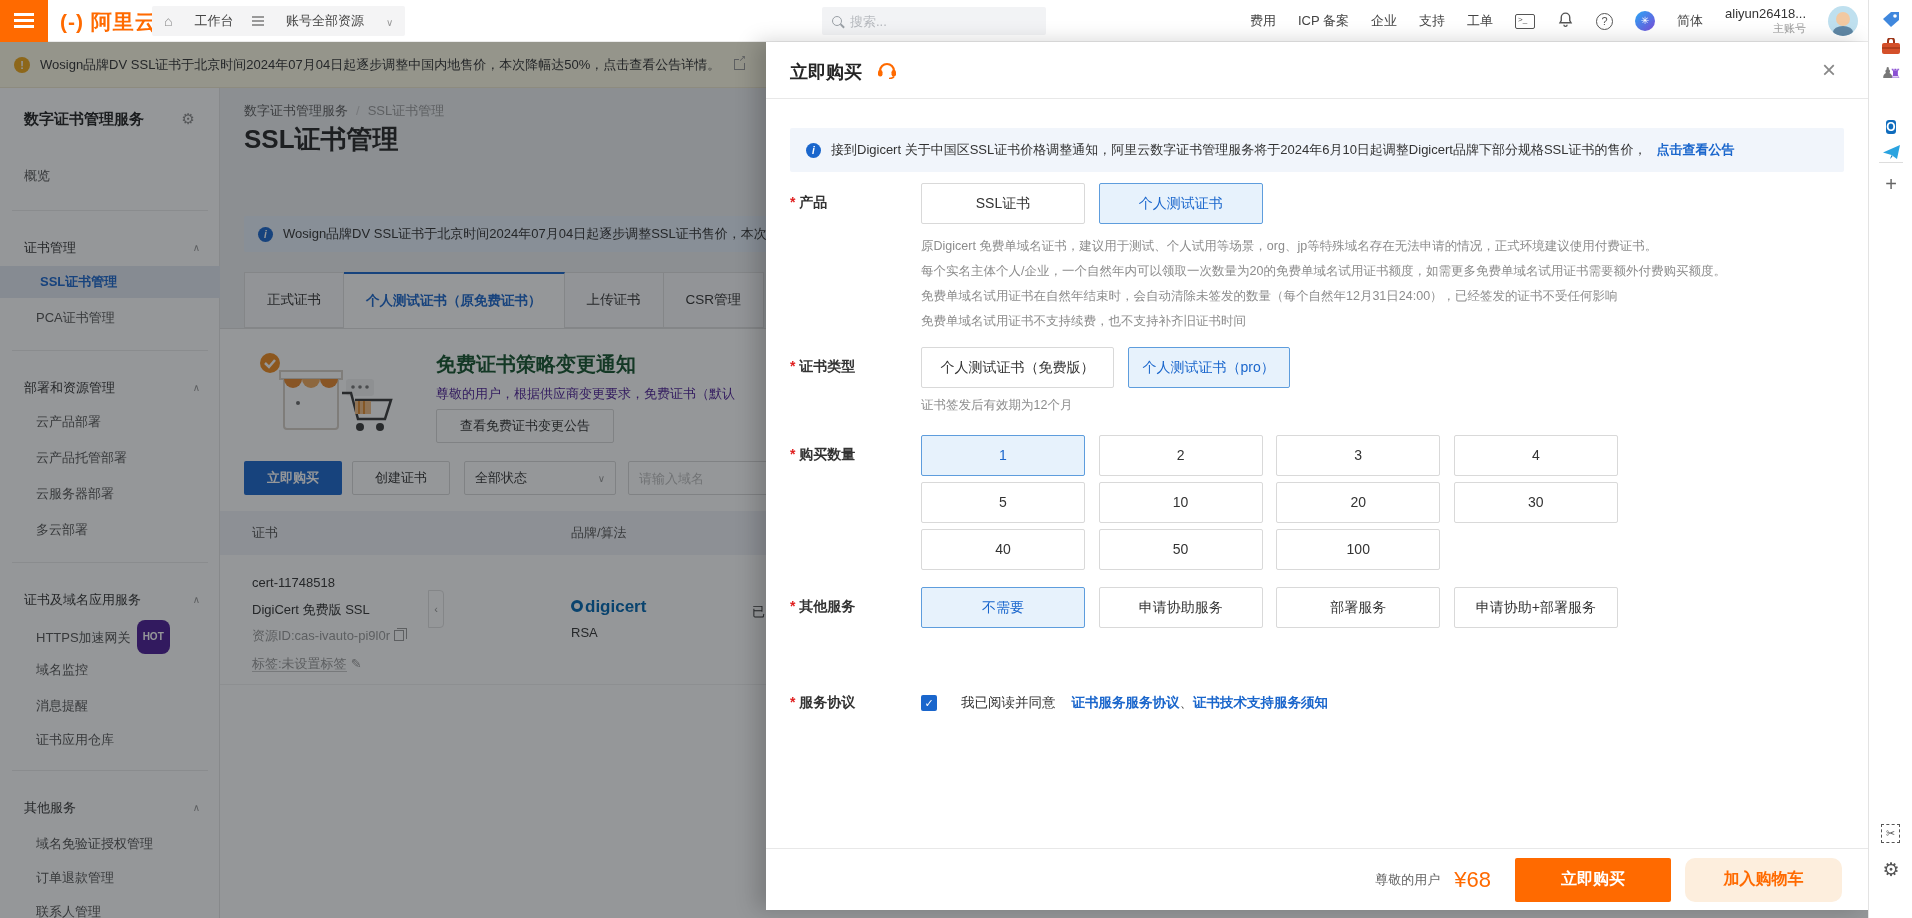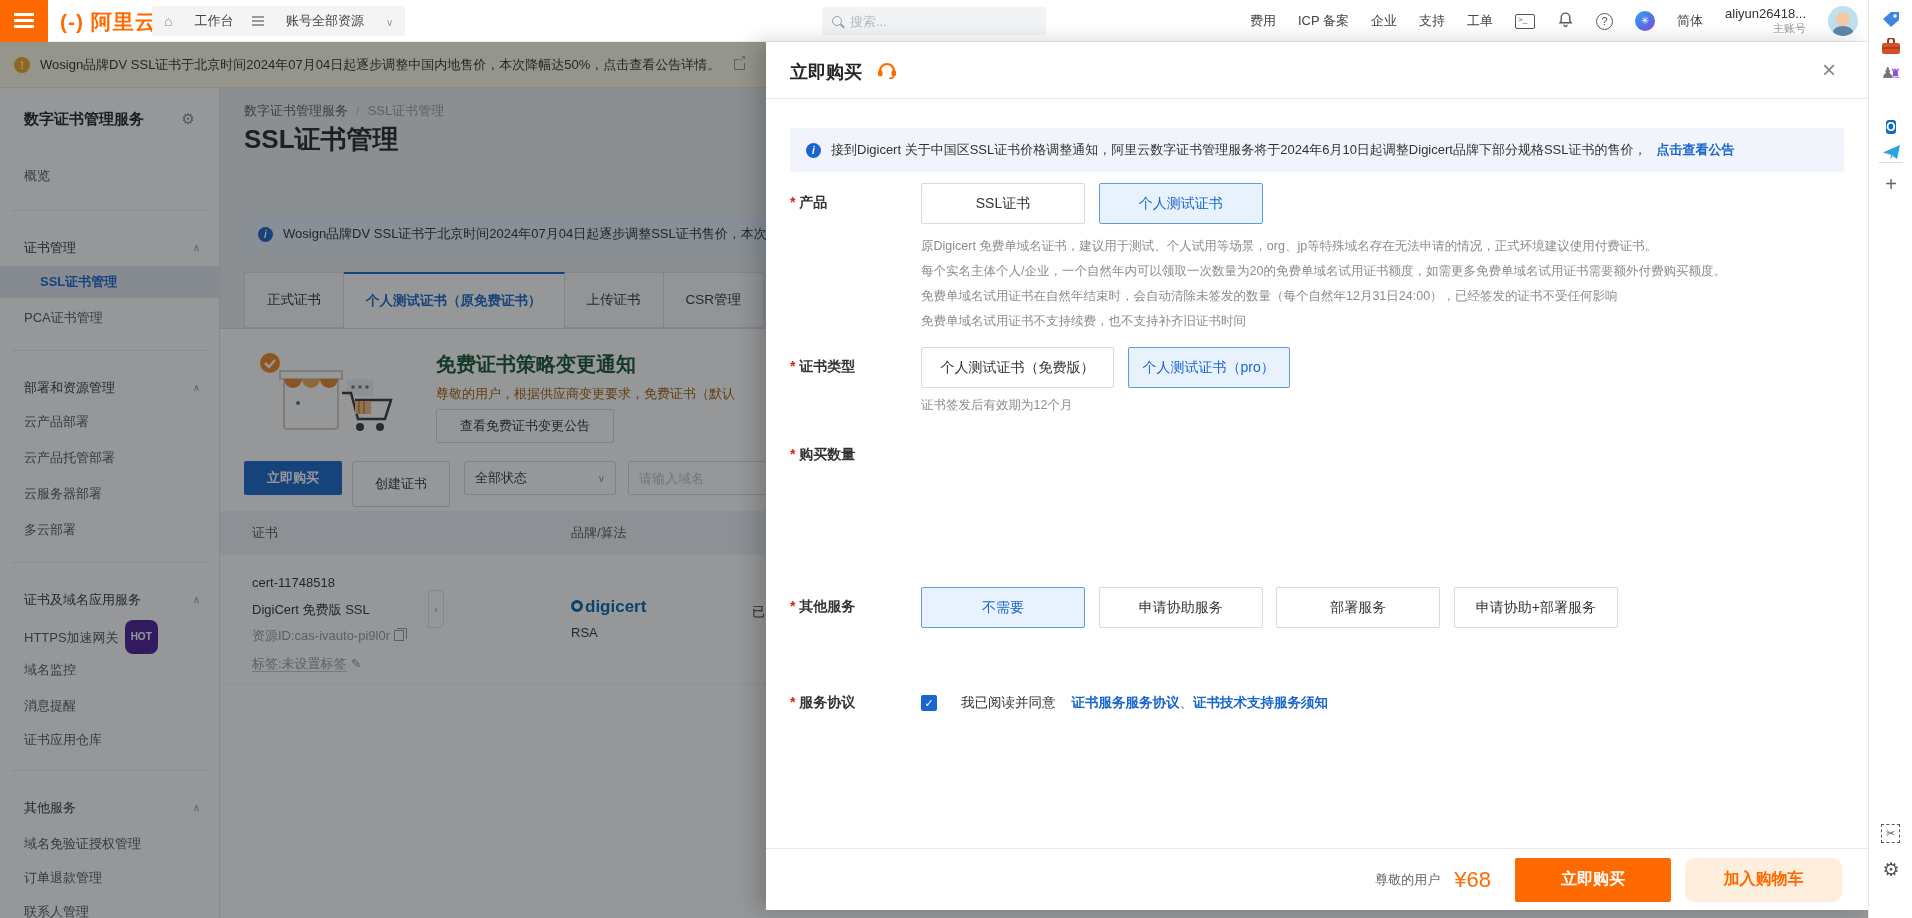--- a/index.html
+++ b/index.html
@@ -45,21 +45,21 @@
   .ext-ic { display:inline-block; width:11px; height:11px; border:1px solid #999; position:relative; margin-left:4px; }
   .ext-ic::after { content:"↗"; position:absolute; right:-2px; top:-7px; font-size:9px; color:#999; background:#fffbe6; }
 
   
   #sidebar { position:absolute; left:0; top:88px; width:220px; height:830px; background:#fff; border-right:1px solid #e6e6e6; z-index:1; }
   .sb-title { position:absolute; left:24px; top:22px; font-size:15px; font-weight:bold; color:#222; }
   .sb-gear { position:absolute; right:24px; top:22px; color:#8b8b8b; font-size:15px; cursor:pointer; }
   .sb-gear::after { content:"⚙"; }
   .sb-item { position:absolute; left:0; width:220px; height:32px; line-height:32px; color:#555; cursor:pointer; }
   .sb-item .txt { margin-left:24px; }
-  .sb-sub .txt { margin-left:24px; }
+  .sb-sub .txt { margin-left:36px; }
   .sb-sel { background:#e4e9f3; }
   .sb-sel .txt { color:#1a66cc; font-weight:bold; margin-left:40px; }
   .sb-group { color:#333; }
   .caret-up { position:absolute; right:20px; top:0; color:#999; font-size:10px; }
   .caret-up::after { content:"∧"; }
   .sb-div { position:absolute; left:12px; width:196px; height:1px; background:#ececec; }
   .hot { display:inline-block; margin-left:6px; background:#4c1d95; color:#fff; font-size:10px; font-weight:bold; border-radius:8px; padding:1px 6px; vertical-align:2px; }
 
   
   #main { position:absolute; left:220px; top:88px; width:1648px; height:830px; background:#eef0f3; z-index:1; overflow:hidden; }
@@ -69,25 +69,25 @@
   .page-title { position:absolute; left:24px; top:34px; font-size:26px; font-weight:600; color:#262626; }
   .inner-notice { position:absolute; left:24px; top:128px; width:1600px; height:36px; background:#e7f0fb; border-radius:2px; display:flex; align-items:center; padding:0 14px; gap:10px; white-space:nowrap; overflow:hidden; }
   .info-i { width:15px; height:15px; border-radius:50%; background:#1a66cc; color:#fff; text-align:center; line-height:15px; font-size:10px; font-style:italic; flex:none; }
   .info-i::after { content:"i"; font-weight:bold; }
   .tabs { position:absolute; left:24px; top:184px; height:56px; display:flex;justify-content:flex-end; }
   .tab { height:56px; line-height:54px; padding:0 22px; border:1px solid #e0e0e0; border-left:none; background:#fafafb; color:#333; font-size:13.5px; cursor:pointer; white-space:nowrap; }
   .tab:first-child { border-left:1px solid #e0e0e0; }
   .tab.active { background:#fff; border-top:2px solid #1a66cc; border-bottom:none; color:#1a66cc; font-weight:bold; }
   #panel { position:absolute; left:0; top:240px; width:1648px; height:590px; background:#fff; border-top:1px solid #e0e0e0; }
   .banner-title { position:absolute; left:216px; top:22px; font-size:20px; font-weight:bold; color:#14532d; }
-  .banner-desc { position:absolute; left:216px; top:56px; font-size:13px; color:#a16207; white-space:nowrap; }
+  .banner-desc { position:absolute; left:216px; top:56px; font-size:13px; color:#4c1d95; white-space:nowrap; }
   .banner-btn { position:absolute; left:216px; top:80px; width:178px; height:34px; background:#fff; border:1px solid #d9d9d9; border-radius:2px; font-size:13px; color:#333; text-align:center; line-height:32px; cursor:pointer; }
   .illus { position:absolute; left:34px; top:12px; }
   .tb-buy { position:absolute; left:24px; top:132px; width:98px; height:34px; background:#1a66cc; color:#fff; border:none; border-radius:2px; font-size:13px; font-weight:bold; cursor:pointer; }
-  .tb-create { position:absolute; left:132px; top:132px; width:98px; height:46px; background:#fff; color:#333; border:1px solid #d9d9d9; border-radius:2px; font-size:13px; cursor:pointer; }
+  .tb-create { position:absolute; left:132px; top:132px; width:98px; height:34px; background:#fff; color:#333; border:1px solid #d9d9d9; border-radius:2px; font-size:13px; cursor:pointer; }
   .tb-select { position:absolute; left:244px; top:132px; width:152px; height:34px; background:#fff; border:1px solid #d9d9d9; border-radius:2px; line-height:32px; padding:0 10px; color:#333; cursor:pointer; }
   .tb-select .chev-dn { position:absolute; right:10px; top:0; }
   .tb-input { position:absolute; left:408px; top:132px; width:210px; height:34px; background:#fff; border:1px solid #d9d9d9; border-radius:2px; padding:0 10px; font-size:13px; outline:none; }
   .tb-input::placeholder { color:#bdbdbd; }
   .thead { position:absolute; left:0; top:182px; width:1648px; height:44px; background:#f1f3f8; line-height:44px; color:#555; }
   .th-cert { position:absolute; left:32px; } .th-brand { position:absolute; left:351px; }
   .trow { position:absolute; left:0; top:226px; width:1648px; height:130px; border-bottom:1px solid #f0f0f0; }
   .cell-line { position:absolute; left:32px; white-space:nowrap; }
   .gray { color:#999; }
   .copy-ic, .pencil-ic { color:#999; margin-left:4px; cursor:pointer; }
@@ -329,20 +329,33 @@
   </div>
 
   <div class="f-label" style="top:316px">证书类型</div>
   <div class="optrow" style="top:305px">
     <span class="opt w193">个人测试证书（免费版）</span>
     <span class="opt w162 sel">个人测试证书（pro）</span>
   </div>
   <div class="note" style="top:355px">证书签发后有效期为12个月</div>
 
   <div class="f-label" style="top:404px">购买数量</div>
+  <div class="qty-grid" style="top:393px">
+    <span class="opt w164 sel">1</span>
+    <span class="opt w164">2</span>
+    <span class="opt w164">3</span>
+    <span class="opt w164">4</span>
+    <span class="opt w164">5</span>
+    <span class="opt w164">10</span>
+    <span class="opt w164">20</span>
+    <span class="opt w164">30</span>
+    <span class="opt w164">40</span>
+    <span class="opt w164">50</span>
+    <span class="opt w164">100</span>
+  </div>
 
   <div class="f-label" style="top:556px">其他服务</div>
   <div class="optrow" style="top:545px">
     <span class="opt w164 sel">不需要</span>
     <span class="opt w164">申请协助服务</span>
     <span class="opt w164">部署服务</span>
     <span class="opt w164">申请协助+部署服务</span>
   </div>
 
   <div class="f-label" style="top:652px">服务协议</div>

